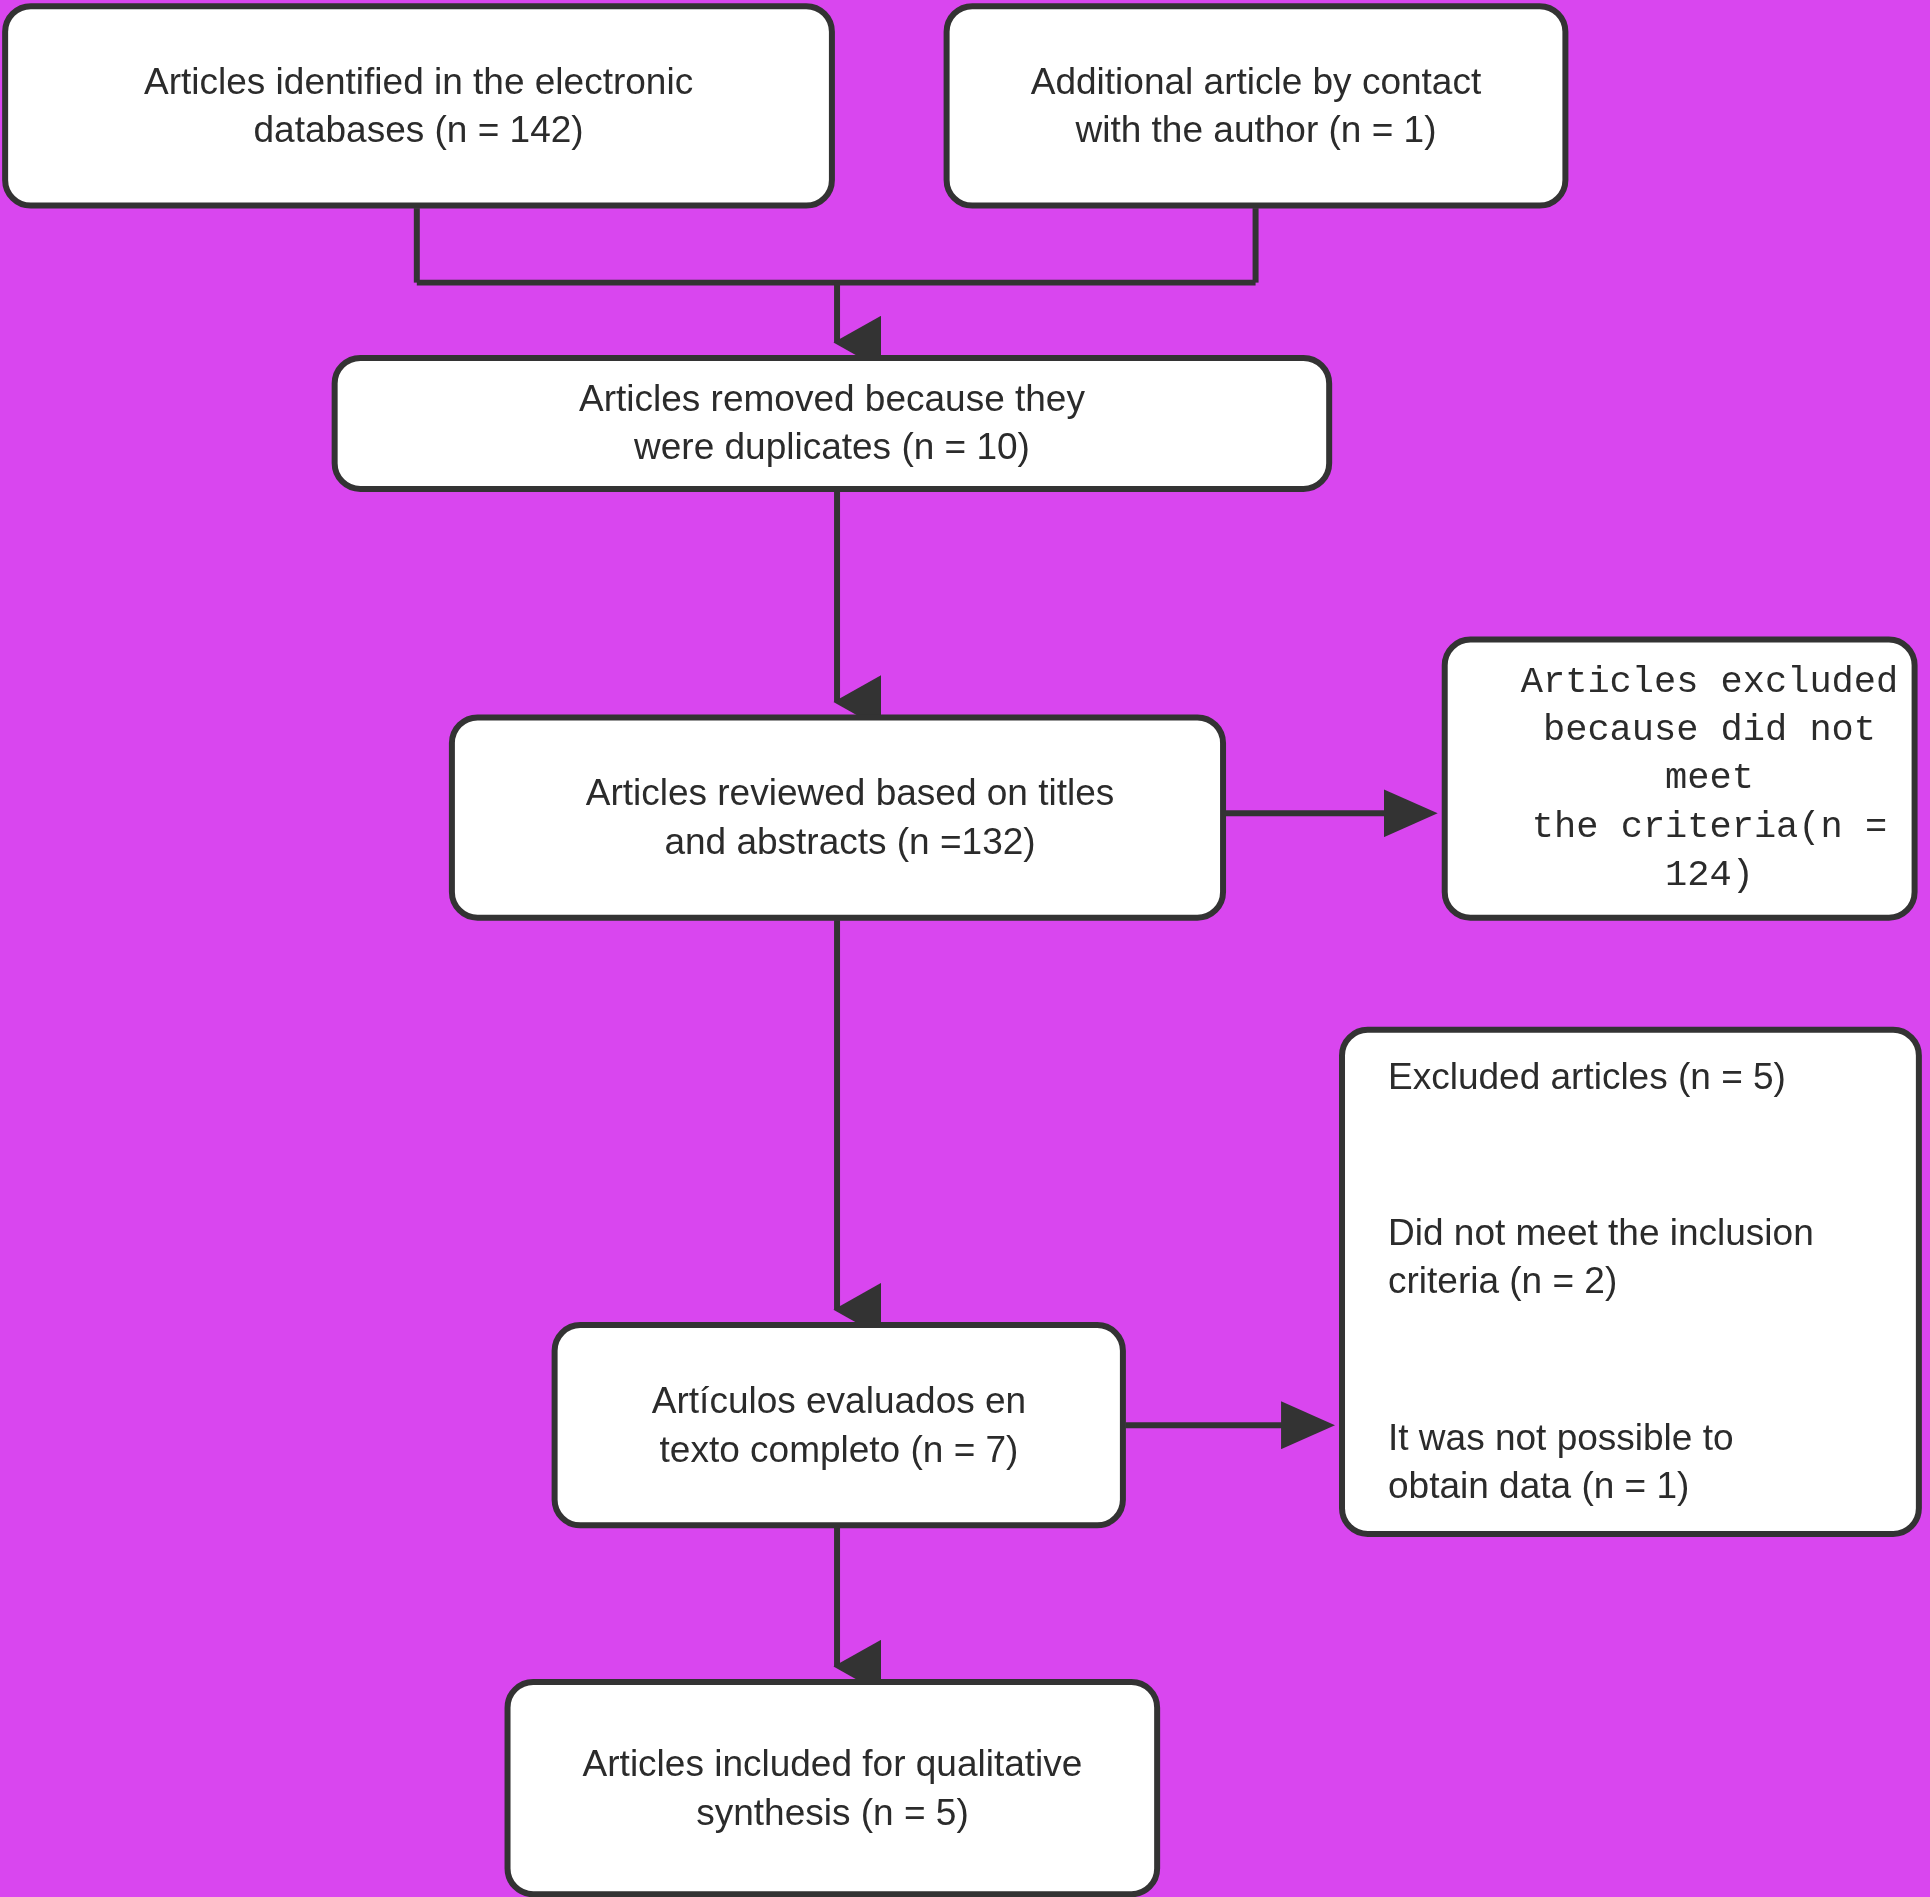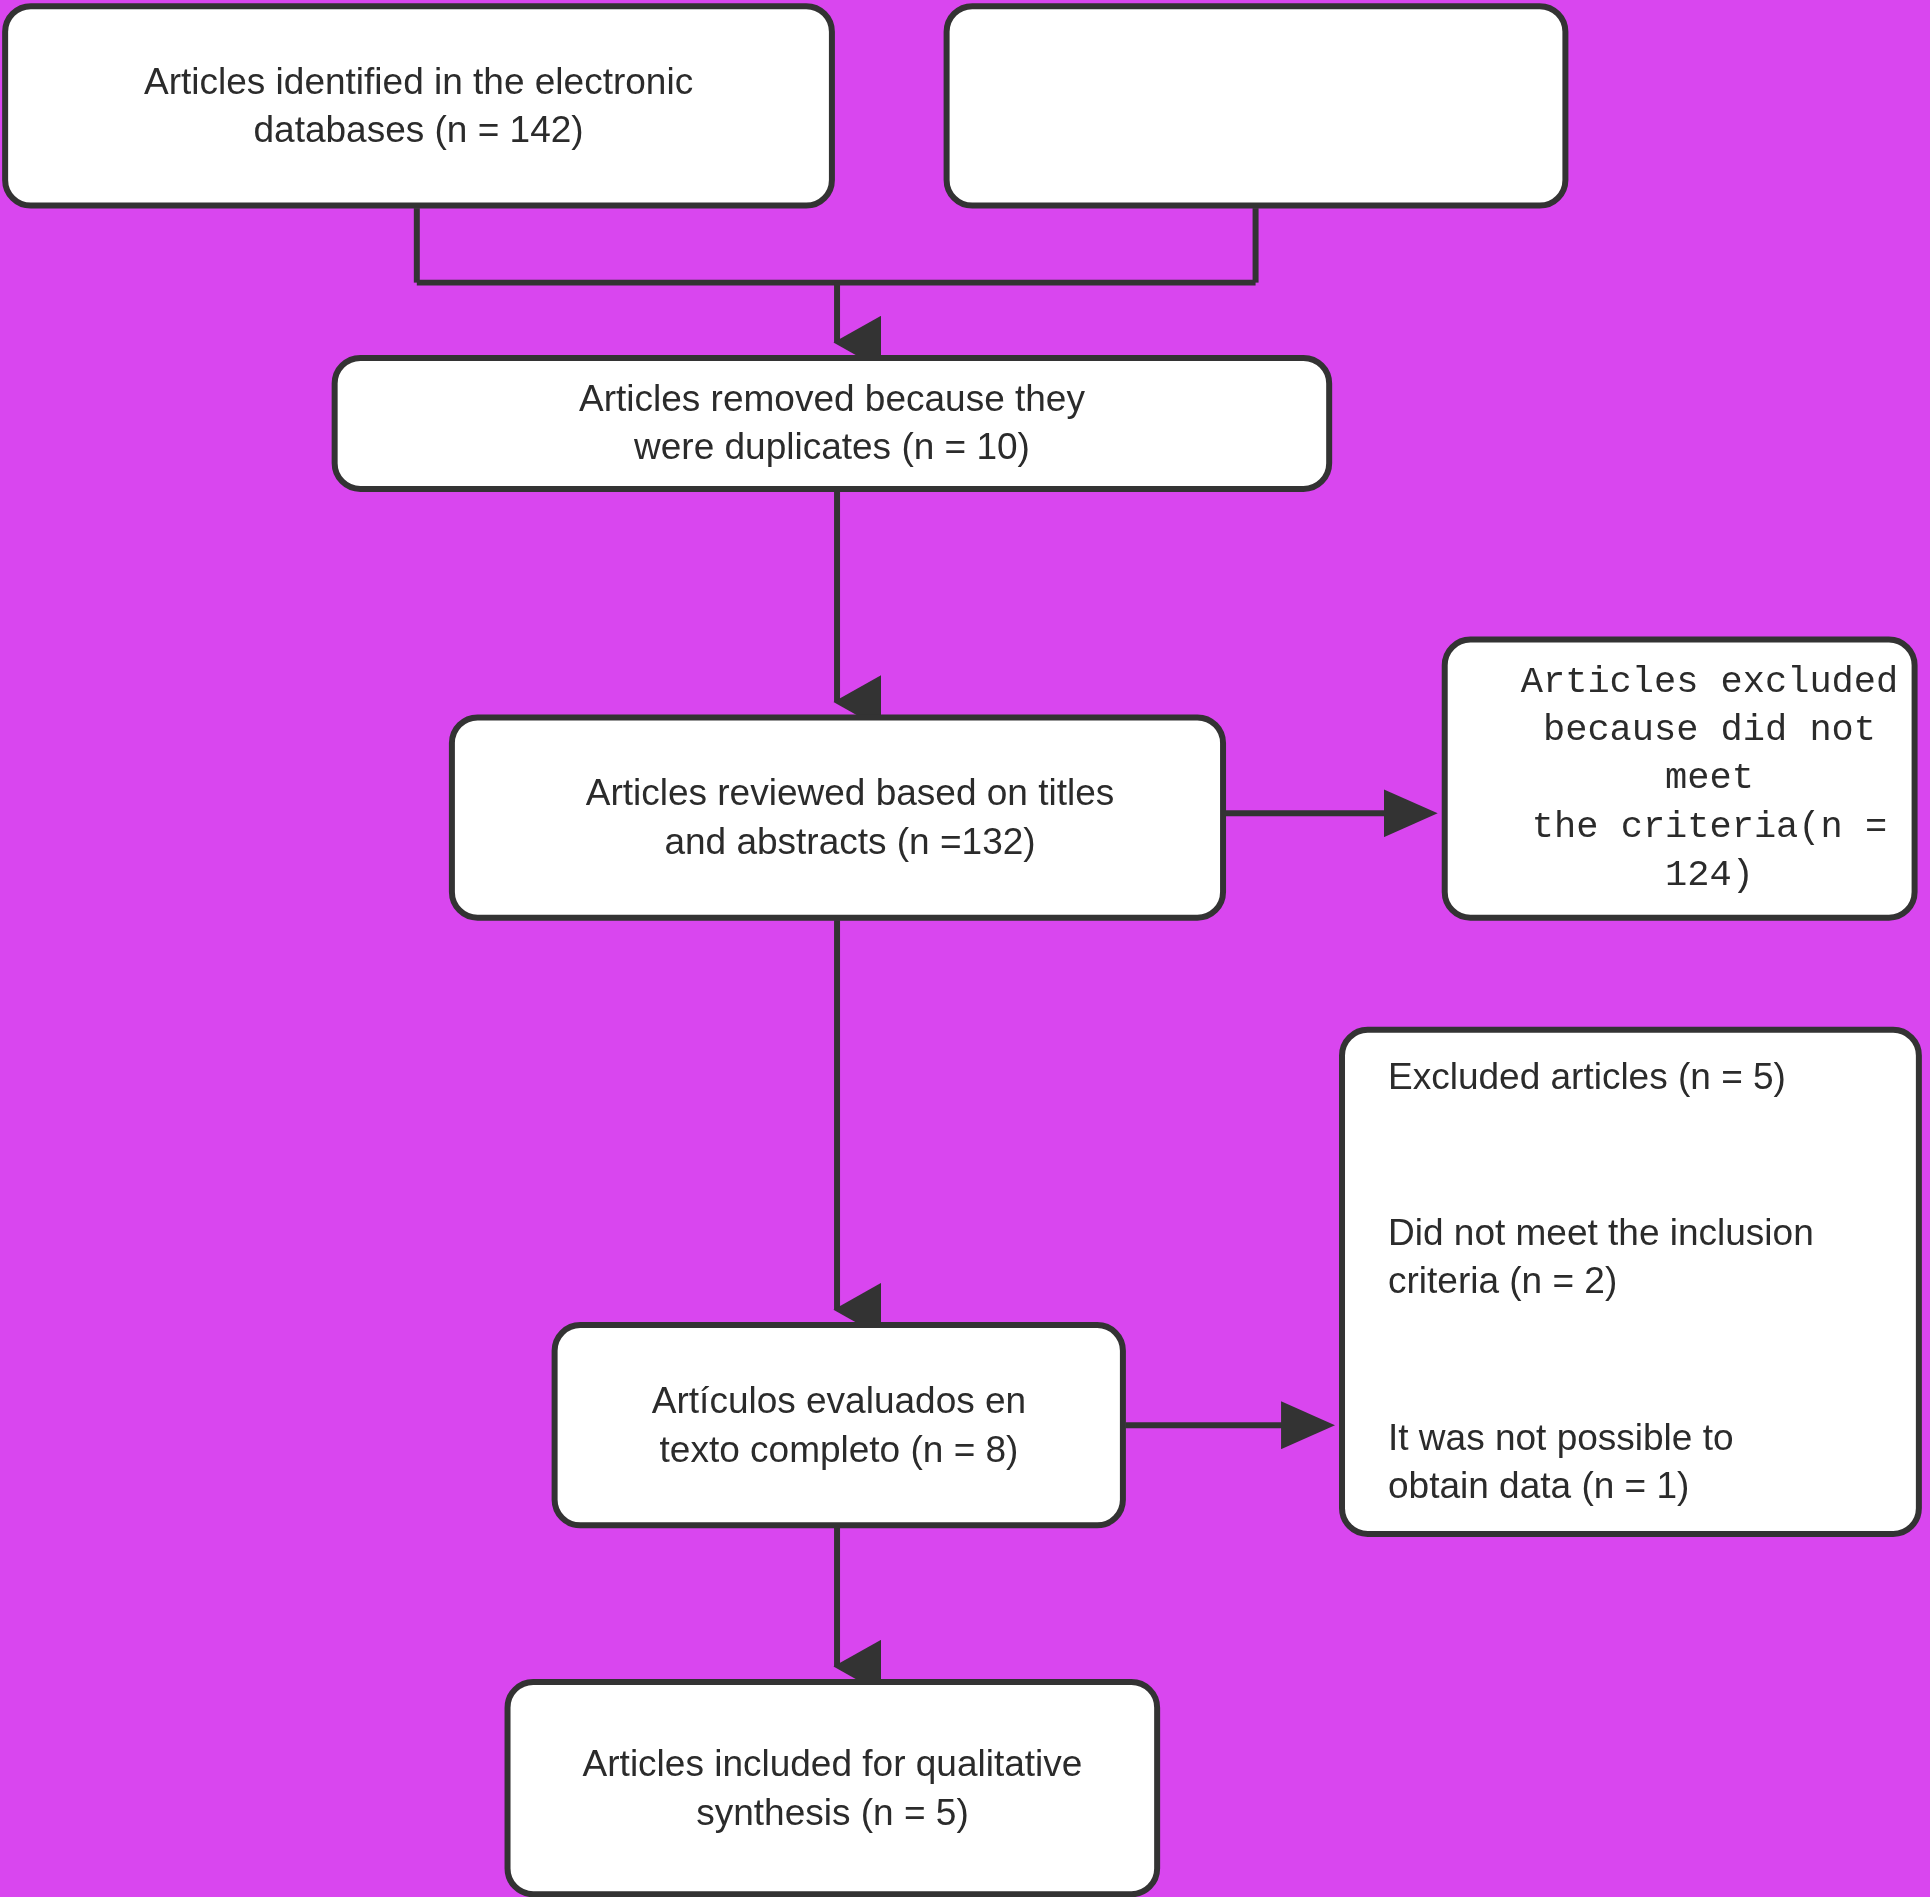--- a/index.html
+++ b/index.html
@@ -97,40 +97,44 @@
       <rect x="1568" y="1203" width="674" height="589" rx="30" ry="30"></rect>
       <rect x="593" y="1965" width="759" height="248" rx="30" ry="30"></rect>
     </g>
   </svg>
 
   <div class="node" style="left:2.6px; top:3.4px; width:832px; height:205px;">
     <span class="node-text">Articles identified in the electronic
 databases (n = 142)</span>
   </div>
 
+  <div class="node" style="left:944px; top:3.4px; width:624px; height:205px;">
+    <span class="node-text">Additional article by contact
+with the author (n = 1)</span>
+  </div>
 
   <div class="node" style="left:332px; top:355px; width:1000px; height:136px;">
     <span class="node-text">Articles removed because they
 were duplicates (n = 10)</span>
   </div>
 
   <div class="node" style="left:449px; top:715px; width:776px; height:205px;padding-left:48px;">
     <span class="node-text">Articles reviewed based on titles
 and abstracts (n =132)</span>
   </div>
 
   <div class="node" style="left:1472px; top:637px; width:475px; height:283px;font-family:Liberation Mono, monospace;">
     <span class="node-text">Articles excluded
 because did not meet
 the criteria(n = 124)</span>
   </div>
 
   <div class="node" style="left:552px; top:1323px; width:574px; height:205px;">
     <span class="node-text">Artículos evaluados en
-texto completo (n = 8)</span>
+texto completo (n = 7)</span>
   </div>
 
   <div class="node align-left" style="left:1340px; top:1027px; width:582px; height:509px;">
     <div class="node-text">
       <div class="node-block">Excluded articles (n = 5)</div>
       <div class="node-block">Did not meet the inclusion
 criteria (n = 2)</div>
       <div class="node-block">It was not possible to
 obtain data (n = 1)</div>
     </div>

